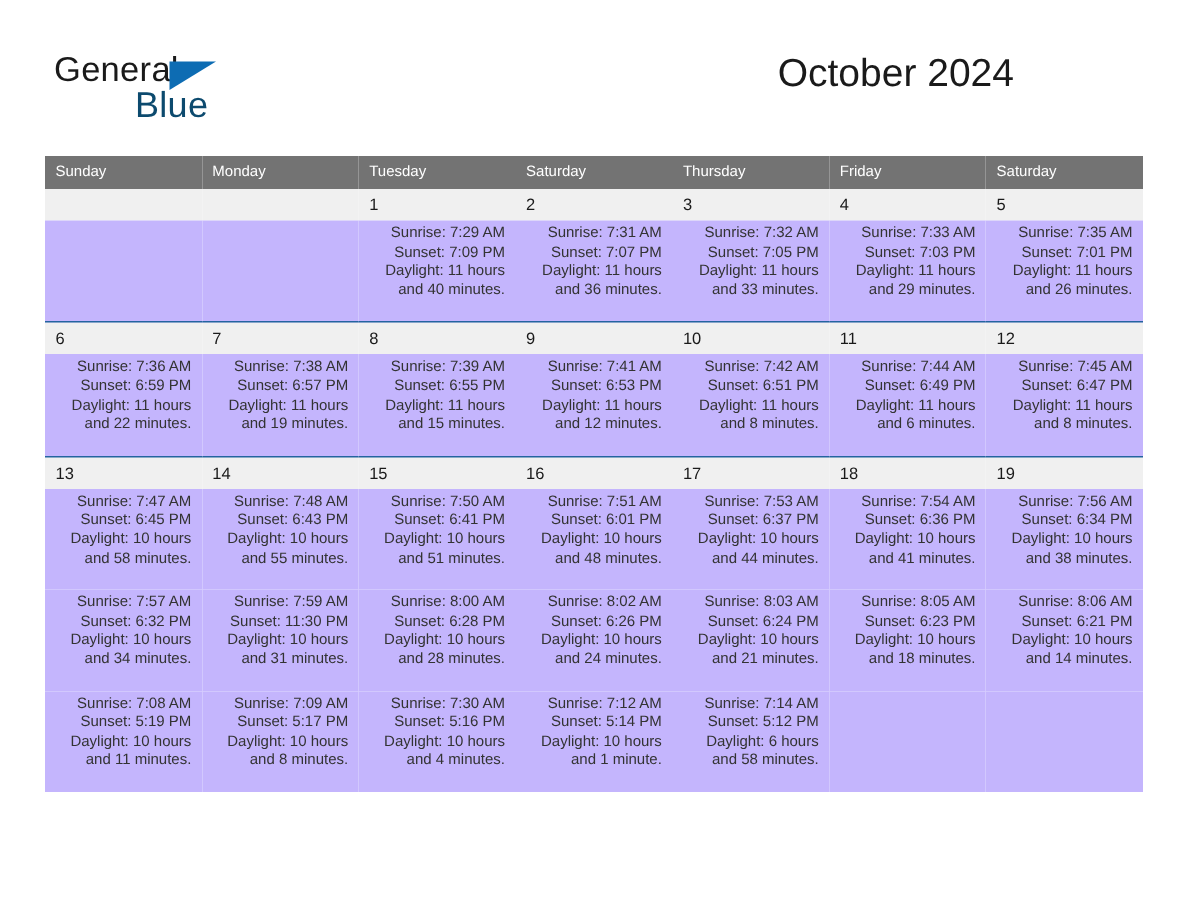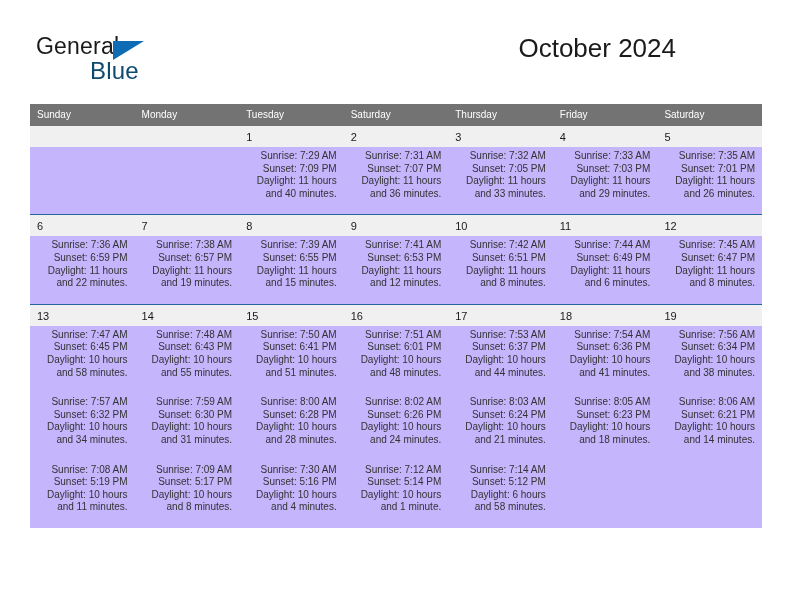--- a/index.html
+++ b/index.html
@@ -331,21 +331,21 @@
         </tr>
         <tr class="week-info">
           <td>
             <span class="info-line">Sunrise: 7:57 AM</span>
             <span class="info-line">Sunset: 6:32 PM</span>
             <span class="info-line">Daylight: 10 hours</span>
             <span class="info-line">and 34 minutes.</span>
           </td>
           <td>
             <span class="info-line">Sunrise: 7:59 AM</span>
-            <span class="info-line">Sunset: 6:30 PM</span>
+            <span class="info-line">Sunset: 11:30 PM</span>
             <span class="info-line">Daylight: 10 hours</span>
             <span class="info-line">and 31 minutes.</span>
           </td>
           <td>
             <span class="info-line">Sunrise: 8:00 AM</span>
             <span class="info-line">Sunset: 6:28 PM</span>
             <span class="info-line">Daylight: 10 hours</span>
             <span class="info-line">and 28 minutes.</span>
           </td>
           <td>

